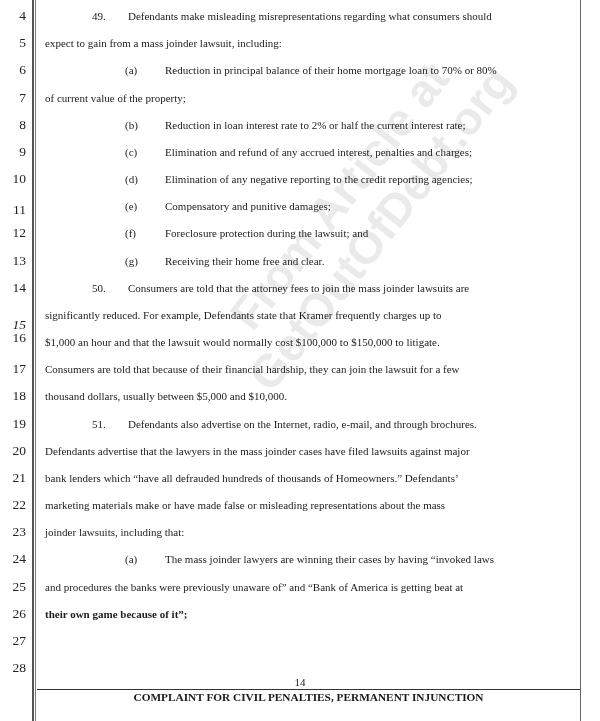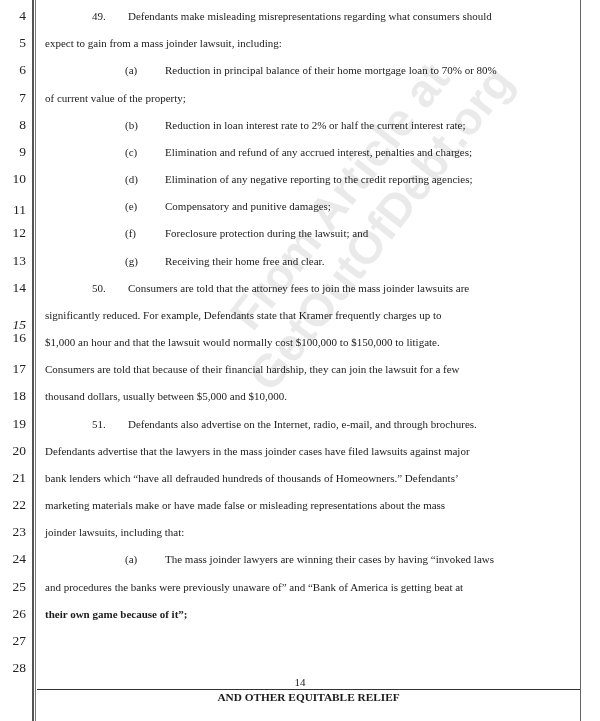--- a/index.html
+++ b/index.html
@@ -164,15 +164,15 @@
       <div class="text-line" style="top: 497.06px;"><span>marketing materials make or have made false or misleading representations about the mass</span></div>
       <div class="text-line" style="top: 524.23px;"><span>joinder lawsuits, including that:</span></div>
       <div class="text-line" style="top: 551.4px;"><span class="num" style="margin-left: 80px; width: 40px;">(a)</span><span>The mass joinder lawyers are winning their cases by having “invoked laws</span></div>
       <div class="text-line" style="top: 578.57px;"><span>and procedures the banks were previously unaware of” and “Bank of America is getting beat at</span></div>
       <div class="text-line" style="top: 605.74px; font-weight: bold;"><span>their own game because of it”;</span></div>
     </div>
 
   <div class="page-num">14</div>
   <div class="footer-rule"></div>
   <div class="footer-title">
-    <div>AND OTHER EQUITABLE RELIEF</div>
+    <div>COMPLAINT FOR CIVIL PENALTIES, PERMANENT INJUNCTION</div>
   </div>
 </div>
 
 </body></html>

